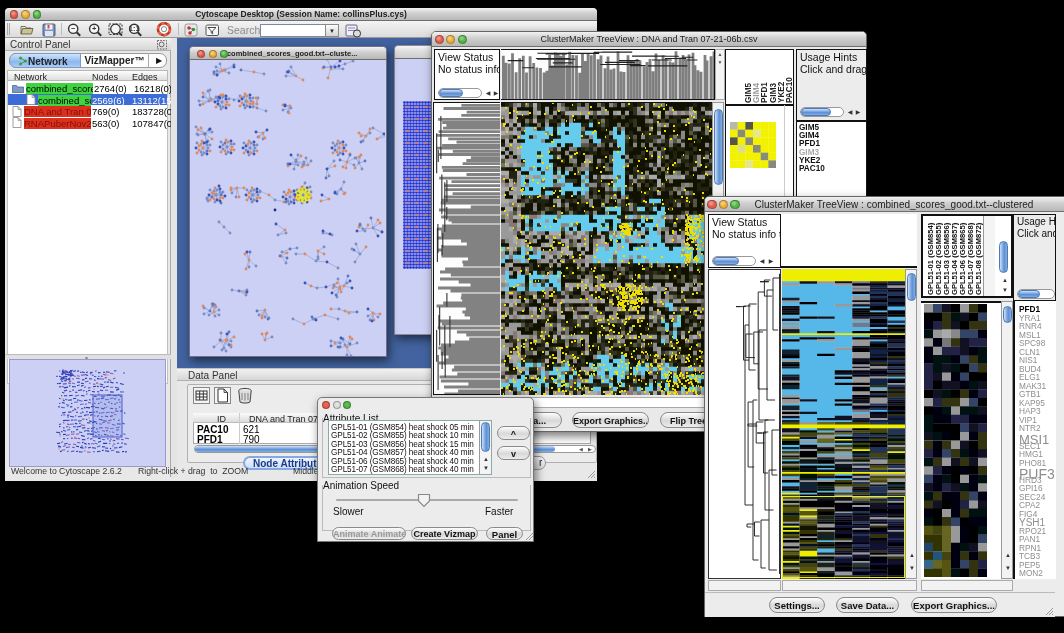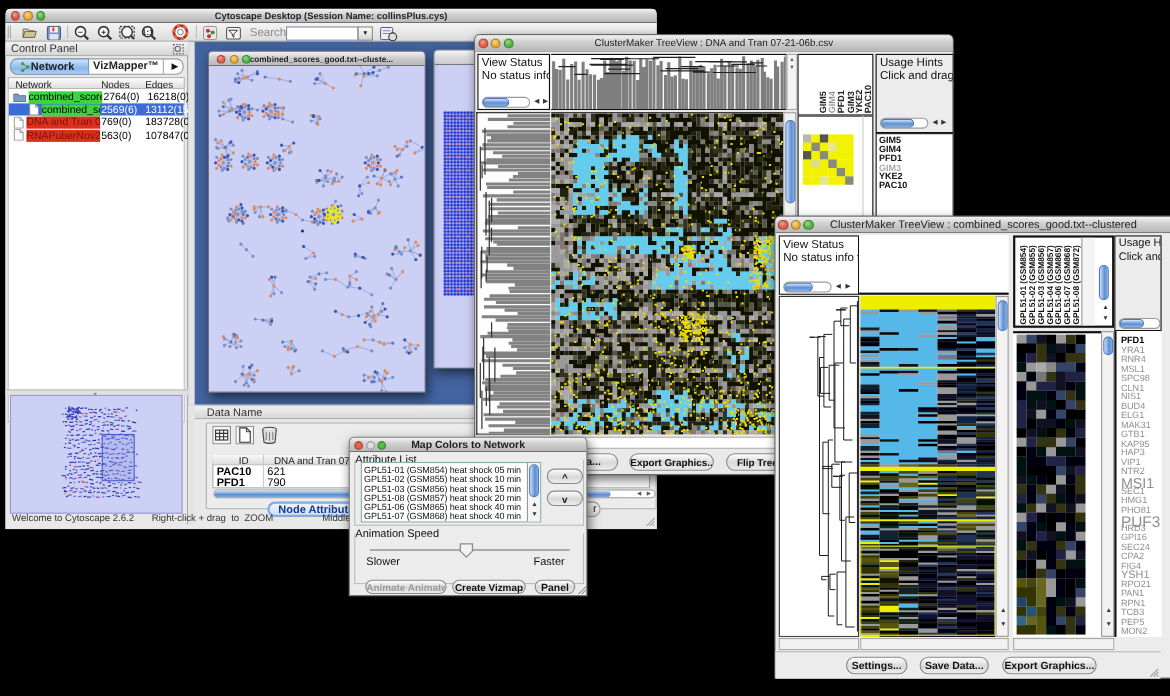--- a/index.html
+++ b/index.html
@@ -137,21 +137,21 @@
           <path fill="none" stroke="#3848c0" stroke-width="1.1" d="M72 11.9l2.8 0.8M80 12.6l2.8 -0.4M93 12.2l2.1 0.2M96 11.9l3.7 0.3M104 10.9l2.4 -0.1M49 16.3l2.4 0.6M82 15.6l1.5 -0.9M84 16.5l2.3 0.2M72 19.9l2.5 -0.3M71 23.4l2.9 0.1M90 24.0l3.3 0.8M100 22.1l3.5 0.8M49 26.9l2.3 -0.1M62 26.6l3.9 0.1M67 25.8l2.7 -0.9M78 28.0l2.6 -0.2M105 27.2l4.1 1.0M52 32.3l2.4 0.7M54 31.0l3.1 -0.9M65 32.3l2.3 0.1M68 30.5l4.1 -0.6M73 31.1l1.5 -0.6M76 31.9l1.2 -0.7M78 30.7l2.4 -0.5M87 31.7l2.4 -0.0M73 35.6l1.6 0.4M108 34.6l1.5 0.8M49 38.2l1.6 0.5M58 40.3l4.0 -0.4M67 40.1l1.8 -0.1M79 39.4l1.6 0.8M86 39.2l4.1 -0.5M49 43.5l1.4 -0.3M84 43.4l1.6 -0.1M88 43.4l1.5 0.2M94 43.7l2.0 0.8M48 46.7l2.0 0.2M71 48.8l2.3 -0.1M100 48.2l3.1 0.4M83 52.5l2.0 -0.6M89 53.1l1.4 0.0M110 51.5l1.9 -0.9M57 55.4l2.4 -0.4M60 56.2l4.1 0.8M65 56.0l1.3 -0.2M74 55.6l2.4 -0.7M57 60.6l2.6 -0.4M61 60.1l2.4 -0.1M72 59.2l2.3 -0.1M108 60.5l1.8 -0.5M49 64.6l2.0 -0.7M107 63.9l3.7 0.2M67 67.0l4.2 -0.9M72 68.1l3.4 -0.5M89 67.9l3.8 -0.2M46 72.2l4.0 0.4M53 70.3l3.0 0.9M66 69.9l2.2 -0.5M69 72.0l3.3 0.5M74 71.3l2.6 -0.9M84 71.7l2.8 1.0M106 70.3l3.1 -0.5M77 74.1l3.0 -0.3M106 74.4l2.6 0.4M61 78.1l1.8 0.1M80 79.3l2.5 -0.8M103 80.2l2.3 0.4M106 78.7l3.6 0.3M54 84.0l3.5 -0.6M107 83.2l2.1 0.1M78 87.9l2.9 -0.6M69 91.9l3.6 0.1M87 91.6l3.6 -0.4M59 12.8l2.8 0.0M60 13.5l1.8 0.0M52 10.5l1.7 -0.8M54 18.5l2.9 0.8M51 17.2l2.8 0.4M58 14.7l2.7 -0.3M59 18.5l1.1 -0.7M59 21.3l2.2 -0.1M58 15.6l1.5 -0.8M60 10.9l2.8 -0.7M55 11.2l2.7 0.3M52 13.3l1.7 -0.7M56 13.8l1.2 1.0M51 19.1l1.9 -0.5M53 12.9l1.6 0.8M51 18.7l1.3 0.3M61 13.4l1.9 0.8M58 19.7l1.4 -0.9M53 17.7l1.2 -0.2M59 11.6l1.5 0.1"></path>
           <path fill="none" stroke="#5a66cc" stroke-width="1.1" d="M85 11.2l1.6 -0.3M46 16.4l1.9 -0.0M53 16.5l2.0 0.4M88 16.5l1.5 -0.1M66 18.2l3.6 0.4M90 18.7l4.0 0.5M79 23.1l1.5 0.5M94 22.1l2.5 -0.1M100 27.2l3.2 0.1M62 30.4l2.1 -0.5M110 31.9l4.1 0.1M65 36.0l4.1 -0.8M76 34.2l1.6 -0.5M80 34.7l3.3 0.0M88 34.1l1.5 -0.1M91 36.4l4.1 -0.2M55 39.2l2.3 0.7M69 40.4l3.5 0.9M82 39.1l1.7 -0.4M95 39.6l3.9 -0.1M100 38.6l3.5 -0.6M56 44.5l3.1 0.7M64 42.2l4.1 -0.2M70 44.5l3.7 -0.5M78 42.4l3.3 0.6M104 44.4l2.0 -0.5M106 43.0l2.2 -0.2M51 47.4l3.9 0.3M57 46.6l1.6 -1.0M70 52.8l1.7 1.0M91 53.1l3.6 -0.8M96 52.9l3.7 -0.9M51 55.8l1.3 -0.9M68 56.6l4.0 -0.2M76 54.7l2.9 0.2M84 55.6l1.4 0.6M64 60.1l3.1 -0.1M103 59.4l2.0 0.0M60 64.3l4.2 -0.3M89 63.9l2.8 0.2M92 62.9l3.1 -1.0M97 62.7l3.3 0.3M102 64.4l3.5 0.9M112 63.1l2.8 0.8M59 68.1l1.3 -1.0M63 66.6l3.4 0.3M100 68.7l3.8 -0.5M106 67.9l3.6 -0.8M57 70.1l3.2 -0.6M87 71.5l2.7 0.7M102 72.0l2.4 0.5M49 74.0l1.9 0.2M91 75.4l1.2 0.0M97 75.4l1.9 0.2M110 75.4l1.9 0.3M113 73.8l2.5 0.7M68 78.4l2.2 0.4M77 78.8l2.0 -1.0M92 79.4l3.1 0.4M97 79.0l1.6 -0.4M100 78.7l1.6 0.7M115 78.0l4.0 0.7M81 83.8l3.7 -0.0M85 83.2l2.6 0.9M99 83.7l1.3 -0.3M103 84.0l2.3 0.1M111 83.1l2.1 0.0M53 86.5l2.9 -1.0M62 87.3l2.8 0.3M87 86.9l3.3 -1.0M102 85.8l1.6 0.4M57 91.5l1.7 -0.4M61 91.6l3.4 -0.7M83 91.6l1.9 0.2M101 90.8l3.3 -0.8"></path>
           <path fill="none" stroke="#2a3ab8" stroke-width="1.5" stroke-linecap="round" d="M114 13h.01M72 86h.01M100 81h.01M112 51h.01M49 86h.01M61 11h.01M58 57h.01"></path>
           <path fill="none" stroke="#e08858" stroke-width="1.5" stroke-linecap="round" d="M73 59h.01M53 39h.01M103 81h.01M98 15h.01M50 76h.01M49 89h.01M89 24h.01M65 77h.01M91 48h.01M95 18h.01M96 14h.01M79 58h.01M55 20h.01M84 29h.01M75 88h.01"></path>
           <rect x="83" y="35" width="29" height="42" fill="#8093e0" fill-opacity="0.3" stroke="#4a5ec8" stroke-width="1"></rect>
         </svg>
       </div>
     </div>
     <div class="abs" style="left:166px;top:30px;width:426px;height:330px;background:#42639f;border-left:6px solid #e4e4e4"></div>
     <div class="abs" style="left:166px;top:360px;width:426px;height:109px;background:#e8e8e8;border-left:6px solid #e4e4e4">
-      <div class="abs" style="left:0;top:0;width:426px;height:13px;background:linear-gradient(#f2f2f2,#d6d6d6);border-bottom:1px solid #b0b0b0;border-top:1px solid #c8c8c8;font-size:10px;color:#333;line-height:13px;padding-left:11px">Data Name</div>
+      <div class="abs" style="left:0;top:0;width:426px;height:13px;background:linear-gradient(#f2f2f2,#d6d6d6);border-bottom:1px solid #b0b0b0;border-top:1px solid #c8c8c8;font-size:10px;color:#333;line-height:13px;padding-left:11px">Data Panel</div>
       <div class="abs" style="left:10px;top:16px;width:410px;height:79px;background:#ececec;border:1px solid #b0b0b0;border-radius:2px"></div>
       <svg class="abs" style="left:16px;top:19px" width="17" height="17">
         <rect x="0.5" y="0.5" width="16" height="16" fill="#f4f4f4" stroke="#888"></rect>
         <rect x="3" y="4" width="11" height="9" fill="#fff" stroke="#333" stroke-width="1"></rect>
         <path d="M3 7h11M3 10h11M6.7 4v9M10.3 4v9" stroke="#333" stroke-width="1"></path>
       </svg>
       <svg class="abs" style="left:37px;top:19px" width="17" height="17">
         <rect x="0.5" y="0.5" width="16" height="16" fill="#f4f4f4" stroke="#888"></rect>
         <path d="M4 15 V2 h6 l3.5 3.5 V15 Z" fill="#fff" stroke="#333" stroke-width="1"></path>
         <path d="M10 2 l3.5 3.5 H10 Z" fill="#ccc" stroke="#333" stroke-width="0.8"></path>
@@ -500,31 +500,30 @@
     <div class="abs" style="left:216px;top:383px;width:92px;height:11px;background:#f2f2f2;border:1px solid #aaa"></div>
     <div class="abs" style="left:0;top:395px;width:350px;height:25px;background:#ececec;border-top:1px solid #bbb"></div>
     <div style="position:absolute;left:64px;top:400px;width:56px;height:16px;background:linear-gradient(#fdfdfd,#d8d8d8 55%,#ececec);border:1px solid #8a8a8a;border-radius:9.0px;font-size:9.5px;font-weight:bold;color:#111;text-align:center;line-height:16px;white-space:nowrap;overflow:hidden">Settings...</div>
     <div style="position:absolute;left:131px;top:400px;width:63px;height:16px;background:linear-gradient(#fdfdfd,#d8d8d8 55%,#ececec);border:1px solid #8a8a8a;border-radius:9.0px;font-size:9.5px;font-weight:bold;color:#111;text-align:center;line-height:16px;white-space:nowrap;overflow:hidden">Save Data...</div>
     <div style="position:absolute;left:206px;top:400px;width:86px;height:16px;background:linear-gradient(#fdfdfd,#d8d8d8 55%,#ececec);border:1px solid #8a8a8a;border-radius:9.0px;font-size:9.5px;font-weight:bold;color:#111;text-align:center;line-height:16px;white-space:nowrap;overflow:hidden">Export Graphics...</div>
     <svg class="abs" style="left:340px;top:410px" width="9" height="9">
       <path d="M8 1 L1 8 M8 4 L4 8 M8 7 L7 8" stroke="#999" stroke-width="1"></path>
     </svg>
   </div>
 <div class="win" style="left:317px;top:397px;width:217px;height:145px;background:#ececec;border:1px solid #777;border-radius:5px 5px 0 0">
-    <div style="position:absolute;left:0;top:0;right:0;height:13px;background:linear-gradient(#f2f2f2,#cfcfcf 45%,#b8b8b8);border-bottom:1px solid #6e6e6e;border-radius:4px 4px 0 0;text-align:center;font-size:9.5px;font-weight:bold;color:#222;line-height:13px;white-space:nowrap;overflow:hidden">Map Colors to Network</div>
     <div style="position:absolute;left:4.0px;top:2.5px;width:8.0px;height:8.0px;border-radius:50%;background:radial-gradient(circle at 50% 40%, #ec6a5e, #d3533f);border:0.5px solid #0004"></div>
     <div style="position:absolute;left:14.5px;top:2.5px;width:8.0px;height:8.0px;border-radius:50%;background:radial-gradient(circle at 50% 40%, #e8e8e8, #cccccc);border:0.5px solid #0004"></div>
     <div style="position:absolute;left:25.0px;top:2.5px;width:8.0px;height:8.0px;border-radius:50%;background:radial-gradient(circle at 50% 40%, #61c554, #47a73b);border:0.5px solid #0004"></div>
     <div class="abs" style="left:5px;top:15px;font-size:10px;color:#111">Attribute List</div>
     <div class="abs" style="left:4px;top:20px;width:209px;height:60px;border:1px solid #bbb;border-top:none"></div>
     <div class="abs" style="left:10px;top:22px;width:164px;height:55px;background:#fff;border:1px solid #8aa"></div>
     <div class="abs" style="left:13px;top:24.5px;font-size:8.2px;color:#111;white-space:nowrap;letter-spacing:-0.1px">GPL51-01 (GSM854) heat shock 05 min</div>
     <div class="abs" style="left:13px;top:33.0px;font-size:8.2px;color:#111;white-space:nowrap;letter-spacing:-0.1px">GPL51-02 (GSM855) heat shock 10 min</div>
     <div class="abs" style="left:13px;top:41.5px;font-size:8.2px;color:#111;white-space:nowrap;letter-spacing:-0.1px">GPL51-03 (GSM856) heat shock 15 min</div>
-    <div class="abs" style="left:13px;top:50.0px;font-size:8.2px;color:#111;white-space:nowrap;letter-spacing:-0.1px">GPL51-08 (GSM857) heat shock 20 min</div>
+    <div class="abs" style="left:13px;top:50.0px;font-size:8.2px;color:#111;white-space:nowrap;letter-spacing:-0.1px">GPL51-04 (GSM857) heat shock 40 min</div>
     <div class="abs" style="left:13px;top:58.5px;font-size:8.2px;color:#111;white-space:nowrap;letter-spacing:-0.1px">GPL51-06 (GSM865) heat shock 40 min</div>
     <div class="abs" style="left:13px;top:67.0px;font-size:8.2px;color:#111;white-space:nowrap;letter-spacing:-0.1px">GPL51-07 (GSM868) heat shock 40 min</div>
     <div class="abs" style="left:161px;top:23px;width:12px;height:53px;background:#f4f4f4;border-left:1px solid #999"></div>
     <div style="position:absolute;left:162.5px;top:24px;width:9px;height:30px;background:linear-gradient(90deg,#cfe0f7,#5c8fd6 60%,#86aede);border:0.5px solid #4a7ab8;border-radius:4.5px"></div>
     <div class="abs" style="left:163px;top:57px;width:10px;height:18px;font-size:6px;color:#333;text-align:center;line-height:9px">▲<br>▼</div>
     <div style="position:absolute;left:179px;top:28px;width:33px;height:14px;background:linear-gradient(#fdfdfd,#d8d8d8 55%,#ececec);border:1px solid #8a8a8a;border-radius:8.0px;font-size:9px;font-weight:bold;color:#111;text-align:center;line-height:14px;white-space:nowrap;overflow:hidden">^</div>
     <div style="position:absolute;left:179px;top:48px;width:33px;height:14px;background:linear-gradient(#fdfdfd,#d8d8d8 55%,#ececec);border:1px solid #8a8a8a;border-radius:8.0px;font-size:9px;font-weight:bold;color:#111;text-align:center;line-height:14px;white-space:nowrap;overflow:hidden">v</div>
     <div class="abs" style="left:5px;top:82px;font-size:10px;color:#111">Animation Speed</div>
     <div class="abs" style="left:4px;top:87px;width:209px;height:46px;border:1px solid #bbb;border-top:none"></div>
     <div class="abs" style="left:18px;top:101px;width:182px;height:2px;background:#aaa;border-radius:1px"></div>

